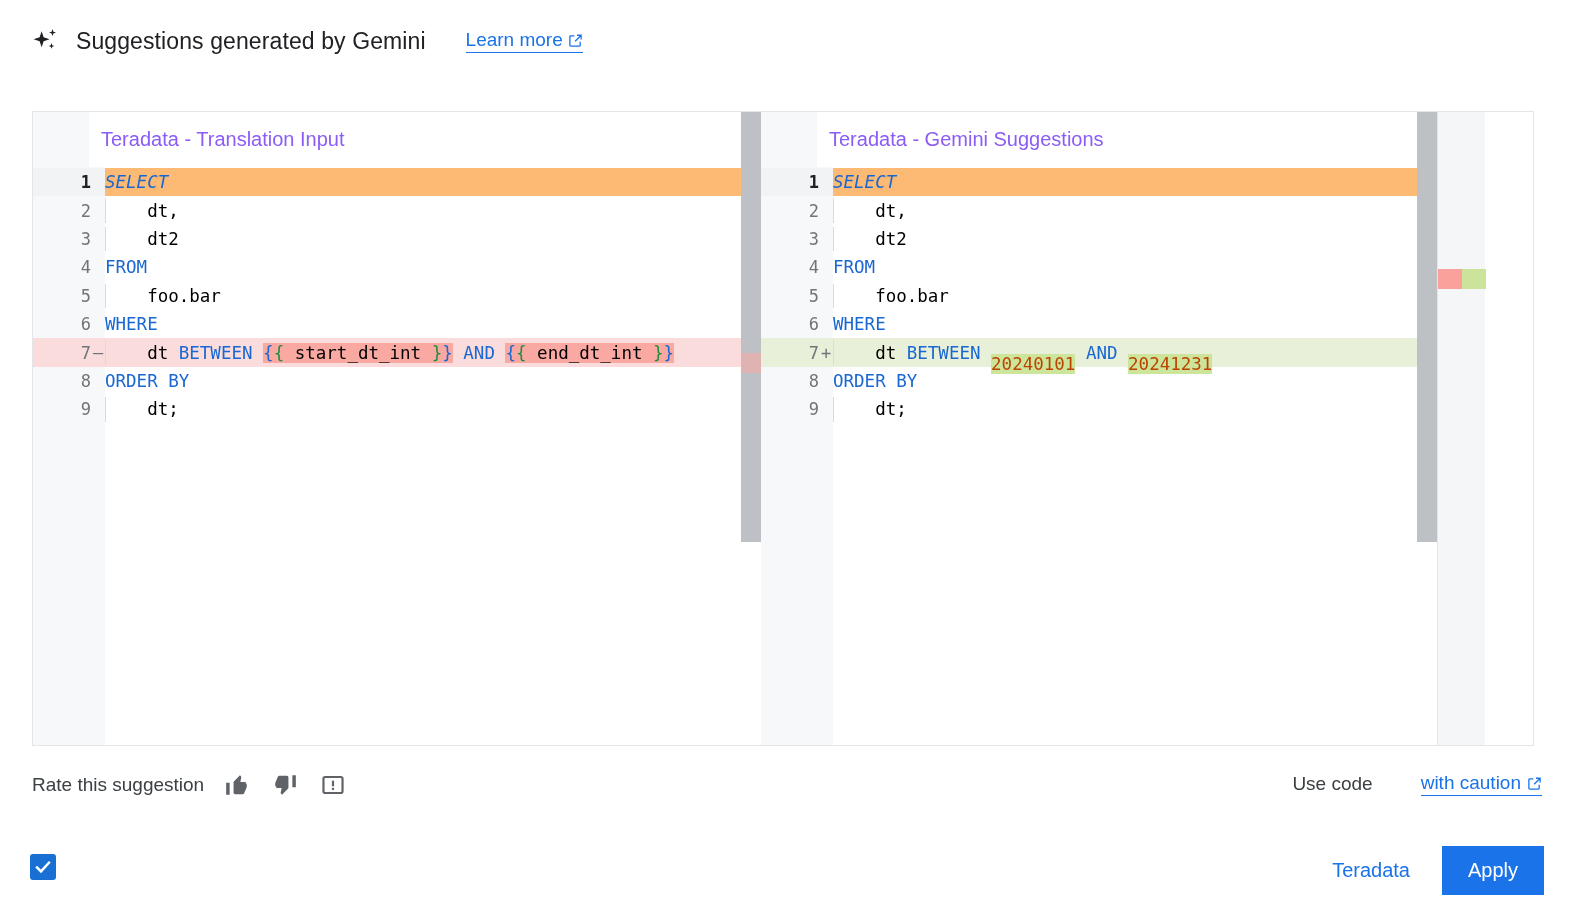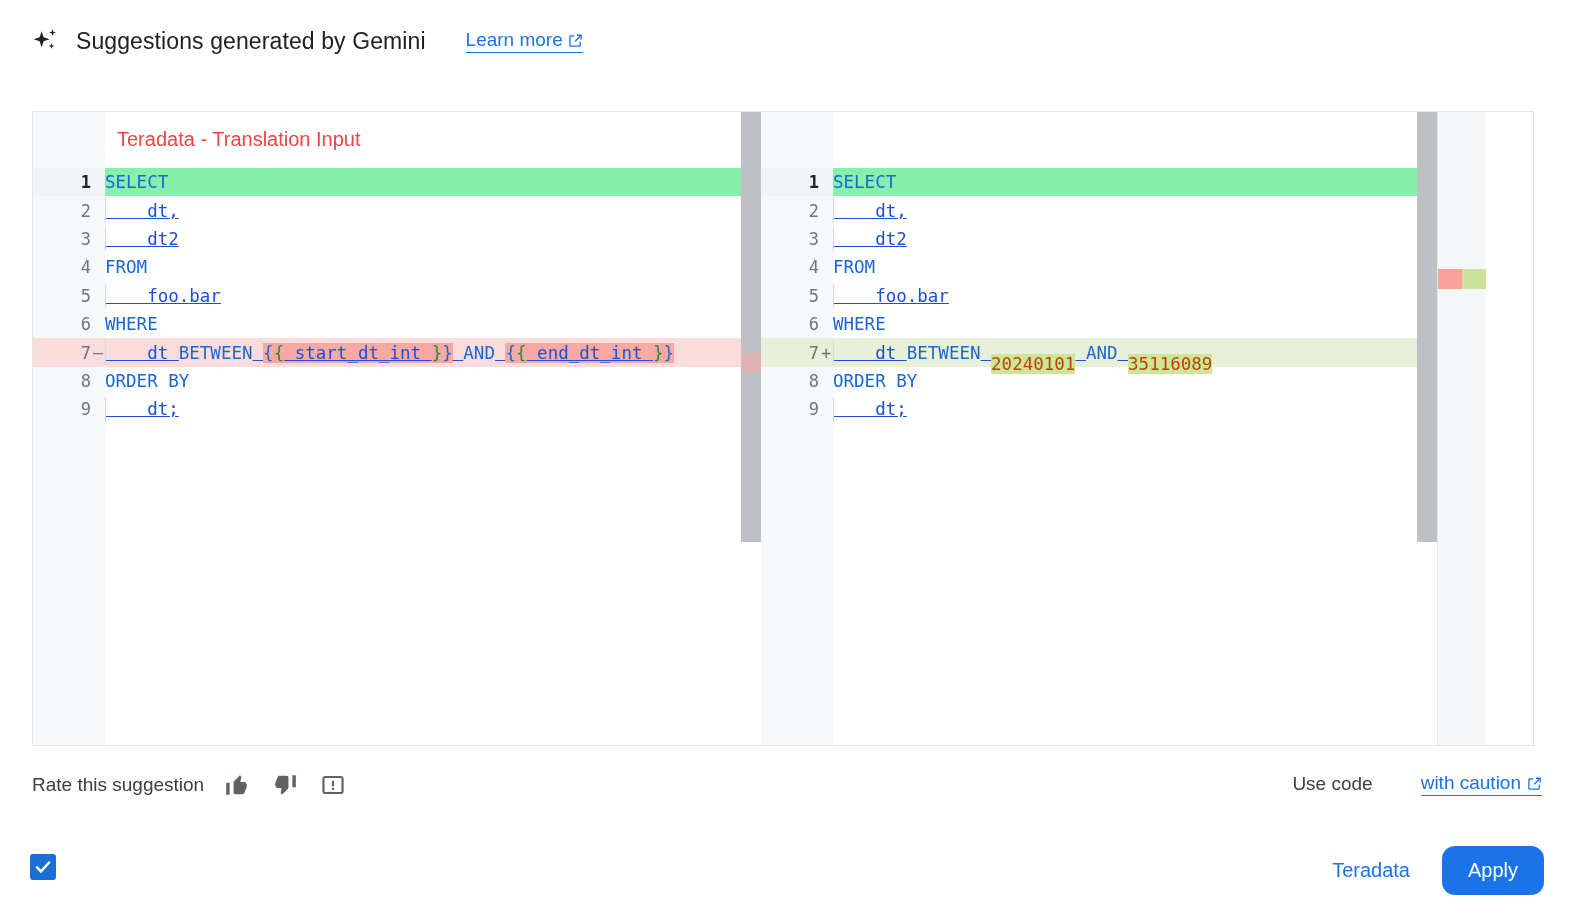--- a/index.html
+++ b/index.html
@@ -44,38 +44,38 @@
   }
   .pane{position:relative;height:100%;box-sizing:border-box;}
   .pane-left{width:728px;}
   .pane-right{width:724px;}
 
   .gutter-bg{
     position:absolute;left:0;top:0;bottom:0;width:72px;
     background:#f7f8f9;
   }
   .pane-title{
-    position:absolute;left:72px;top:0;right:0;height:55px;
+    position:absolute;left:56px;top:0;right:0;height:55px;
     display:flex;align-items:center;
     padding-left:12px;
-    font-size:20px;color:#ef4444;
+    font-size:20px;color:#8b5cf6;
     background:#ffffff;
     box-sizing:border-box;
     white-space:nowrap;
   }
   .code{
     position:absolute;left:0;top:56px;right:0;bottom:0;
     font-family:"DejaVu Sans Mono", monospace;
     font-size:17.5px;
     overflow:hidden;
   }
   .row{
     position:relative;height:28.4px;display:flex;align-items:center;
   }
-  .row.active .lt{background:#86efac;}
+  .row.active .lt{background:#fdba74;font-style:italic;}
   .row.active{background:#f2f3f5;}
   .ln{
     width:58px;min-width:58px;text-align:right;
     color:#70757a;font-size:17px;
     font-family:"DejaVu Sans Mono", monospace;
     user-select:none;
   }
   .row.active .ln{color:#202124;font-weight:bold;}
   .sign{
     width:14px;min-width:14px;text-align:center;color:#70757a;
@@ -84,21 +84,21 @@
   .lt{
     flex:1;height:100%;display:flex;align-items:center;
     padding-left:0px;white-space:pre;
     position:relative;
   }
   .guide{
     position:absolute;left:0;top:2px;bottom:2px;width:1px;
     background:#d7dade;
   }
   .kw{color:#1967d2;}
-  .pl{color:#1d4ed8;text-decoration:underline;}
+  .pl{color:#000000;}
   .num{color:#bb4400;margin-top:22px;}
   .brc-b{color:#1967d2;}
   .brc-g{color:#1e8e3e;}
 
   .row.del{background:#fadcdc;}
   .row.del .lt{background:#fadcdc;}
   .row.ins{background:#e9f0d9;}
   .row.ins .lt{background:#e9f0d9;}
   .hl-del{background:#f9a8a2;}
   .hl-ins{background:#cde59a;}
@@ -167,21 +167,21 @@
   }
   .btn-text{
     background:transparent;border:none;
     color:#1a73e8;font-size:20px;
     font-family:"Liberation Sans", sans-serif;
     padding:10px 14px;border-radius:5px;cursor:pointer;
   }
   .btn-primary{
     background:#1a73e8;border:none;color:#ffffff;font-size:20px;
     font-family:"Liberation Sans", sans-serif;
-    padding:13px 26px;border-radius:13px;cursor:pointer;
+    padding:13px 26px;border-radius:0;cursor:pointer;
   }
 </style>
 </head>
 <body>
 
 <div class="wrap">
 
   <div class="hdr">
     <span>
       <svg class="sparkle" viewBox="0 0 24 24" aria-hidden="true">
@@ -256,20 +256,21 @@
         </div>
       <div class="vscroll" style="right:0;">
         <div class="vthumb">
           <div class="mk-del"></div>
         </div>
       </div>
     </div>
 
     <div class="pane pane-right">
       <div class="gutter-bg"></div>
+      <div class="pane-title">Teradata - Gemini Suggestions</div>
       <div class="code" id="right-code" style="right:48px;">
           <div class="row active">
             <span class="ln">1</span>
             <span class="sign"></span>
             <span class="lt"><span class="kw">SELECT</span></span>
           </div>
           <div class="row">
             <span class="ln">2</span>
             <span class="sign"></span>
             <span class="lt"><span class="guide"></span><span class="pl">    dt,</span></span>
@@ -290,21 +291,21 @@
             <span class="lt"><span class="guide"></span><span class="pl">    foo.bar</span></span>
           </div>
           <div class="row">
             <span class="ln">6</span>
             <span class="sign"></span>
             <span class="lt"><span class="kw">WHERE</span></span>
           </div>
           <div class="row ins">
             <span class="ln">7</span>
             <span class="sign">+</span>
-            <span class="lt"><span class="guide"></span><span class="pl">    dt </span><span class="kw">BETWEEN</span><span class="pl"> </span><span class="num hl-ins">20240101</span><span class="pl"> </span><span class="kw">AND</span><span class="pl"> </span><span class="num hl-ins">35116089</span></span>
+            <span class="lt"><span class="guide"></span><span class="pl">    dt </span><span class="kw">BETWEEN</span><span class="pl"> </span><span class="num hl-ins">20240101</span><span class="pl"> </span><span class="kw">AND</span><span class="pl"> </span><span class="num hl-ins">20241231</span></span>
           </div>
           <div class="row">
             <span class="ln">8</span>
             <span class="sign"></span>
             <span class="lt"><span class="kw">ORDER BY</span></span>
           </div>
           <div class="row">
             <span class="ln">9</span>
             <span class="sign"></span>
             <span class="lt"><span class="guide"></span><span class="pl">    dt;</span></span>

